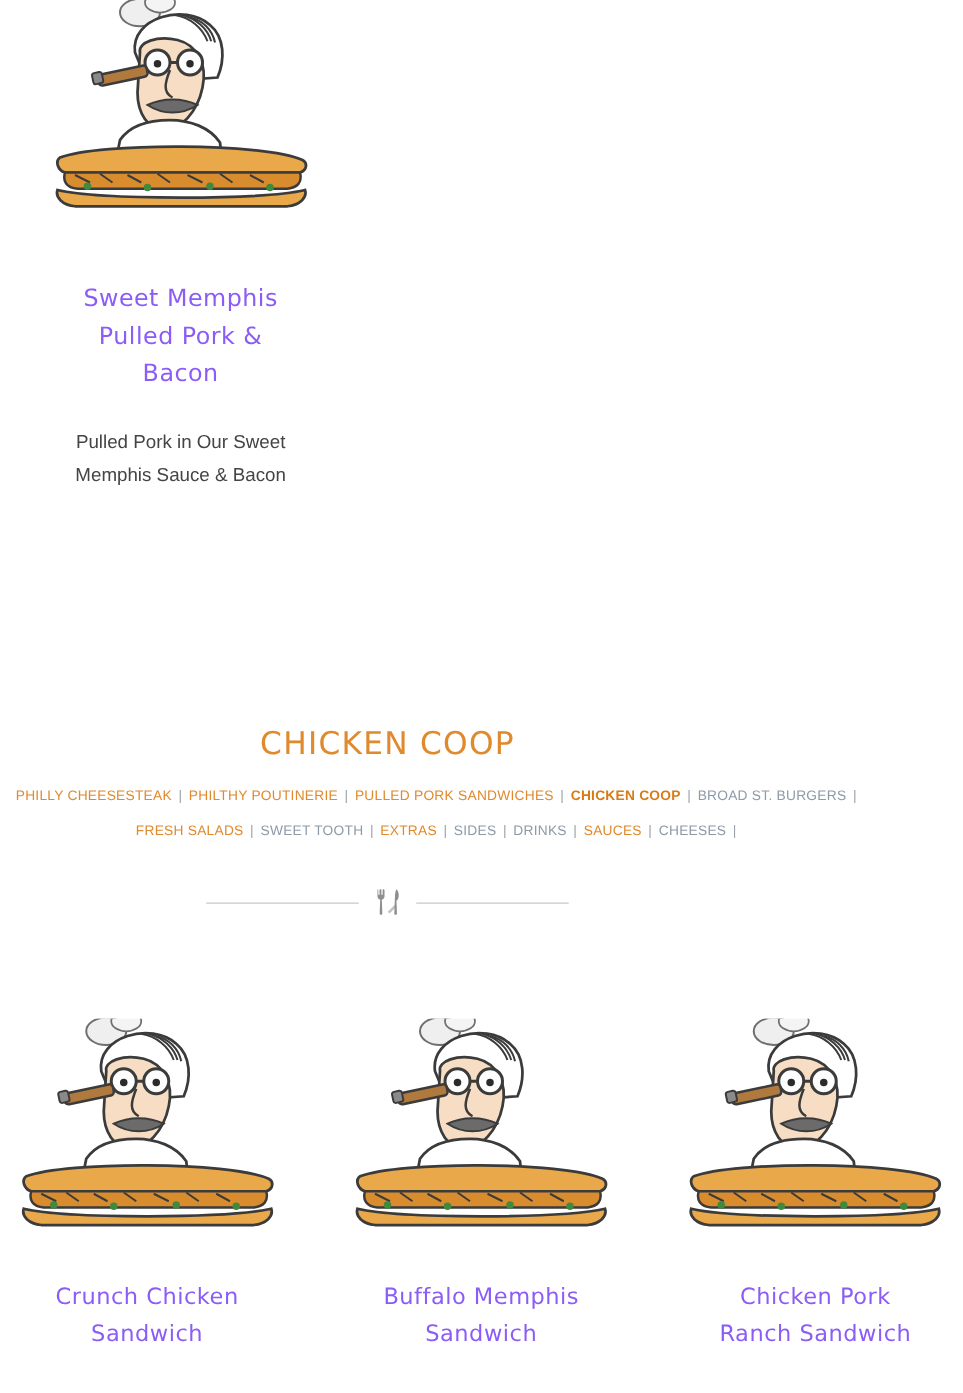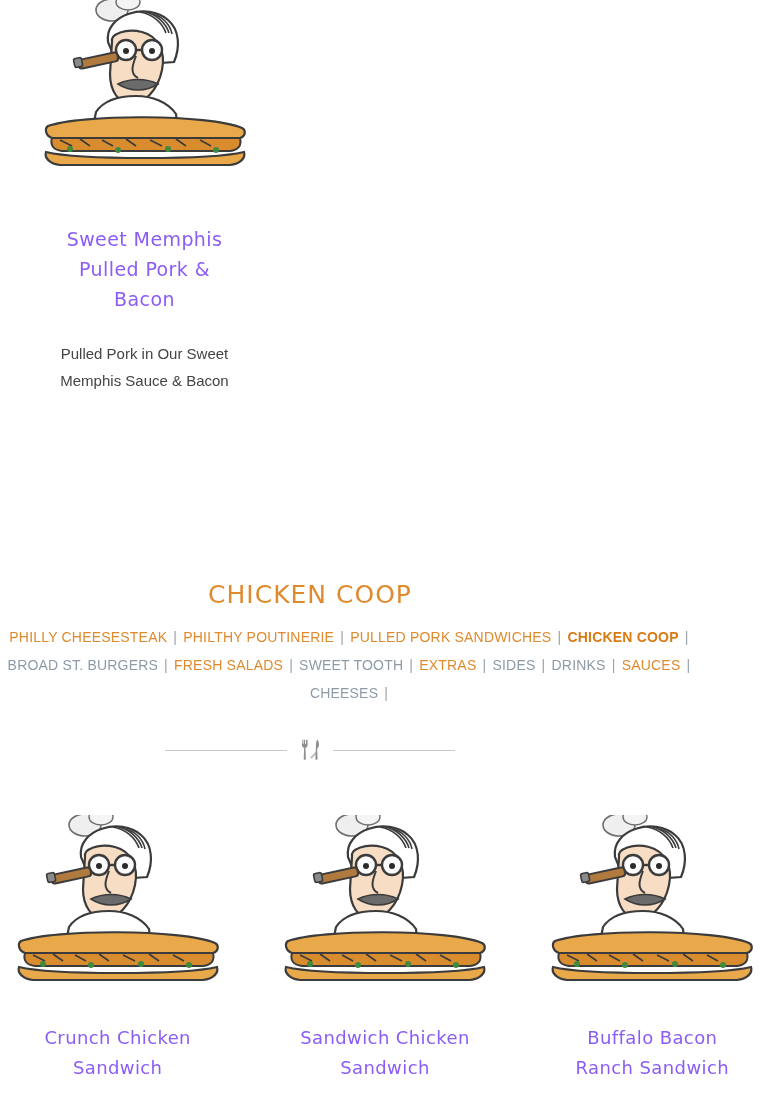--- a/index.html
+++ b/index.html
@@ -72,21 +72,21 @@
     font-weight: bold;
     color: #222222;
     margin: 0 0 22px 0;
     letter-spacing: 0.1px;
   }
 
   
   .cat-nav {
     width: 700px;
     margin: 0 auto;
-    font-size: 14px;
+    font-size: 11px;
     line-height: 28px;
     color: #8a8a8a;
     letter-spacing: 0.2px;
   }
   .cat-nav a {
     color: #e08a2e;
     text-decoration: none;
   }
   .cat-nav a.active {
     color: #d97b14;
@@ -314,21 +314,21 @@
       </g>
       <g fill="#3f8a3f">
         <circle cx="30" cy="149" r="3"></circle>
             <circle cx="78" cy="150" r="3"></circle>
         <circle cx="128" cy="149" r="3"></circle>
             <circle cx="176" cy="150" r="3"></circle>
       </g>
       <path d="M6 152 C40 160, 170 160, 204 152 C206 158, 200 164, 190 165 L20 165 C10 164, 4 158, 6 152 Z" fill="#e9a84a" stroke="#3b3b3b" stroke-width="2.2"></path>
     </svg>
       </div>
-      <div class="product-title">Sandwich Chicken Sandwich</div>
+      <div class="product-title">Buffalo Memphis Sandwich</div>
     </div>
     <div class="cell">
       <div class="product-image">
         <svg viewBox="0 0 210 180" xmlns="http://www.w3.org/2000/svg" aria-hidden="true">
 
       <g fill="none" stroke="#6f6f6f" stroke-width="2.2">
         <path d="M66 12 C58 2, 74 -4, 70 -14"></path>
         <path d="M80 6 C72 -4, 88 -10, 84 -20"></path>
       </g>
       <ellipse cx="72" cy="10" rx="16" ry="11" fill="#efefef" stroke="#6f6f6f" stroke-width="1.6"></ellipse>
@@ -365,15 +365,15 @@
       </g>
       <g fill="#3f8a3f">
         <circle cx="30" cy="149" r="3"></circle>
             <circle cx="78" cy="150" r="3"></circle>
         <circle cx="128" cy="149" r="3"></circle>
             <circle cx="176" cy="150" r="3"></circle>
       </g>
       <path d="M6 152 C40 160, 170 160, 204 152 C206 158, 200 164, 190 165 L20 165 C10 164, 4 158, 6 152 Z" fill="#e9a84a" stroke="#3b3b3b" stroke-width="2.2"></path>
     </svg>
       </div>
-      <div class="product-title">Buffalo Bacon Ranch Sandwich</div>
+      <div class="product-title">Chicken Pork Ranch Sandwich</div>
     </div>
   </div>
 
 </body></html>

